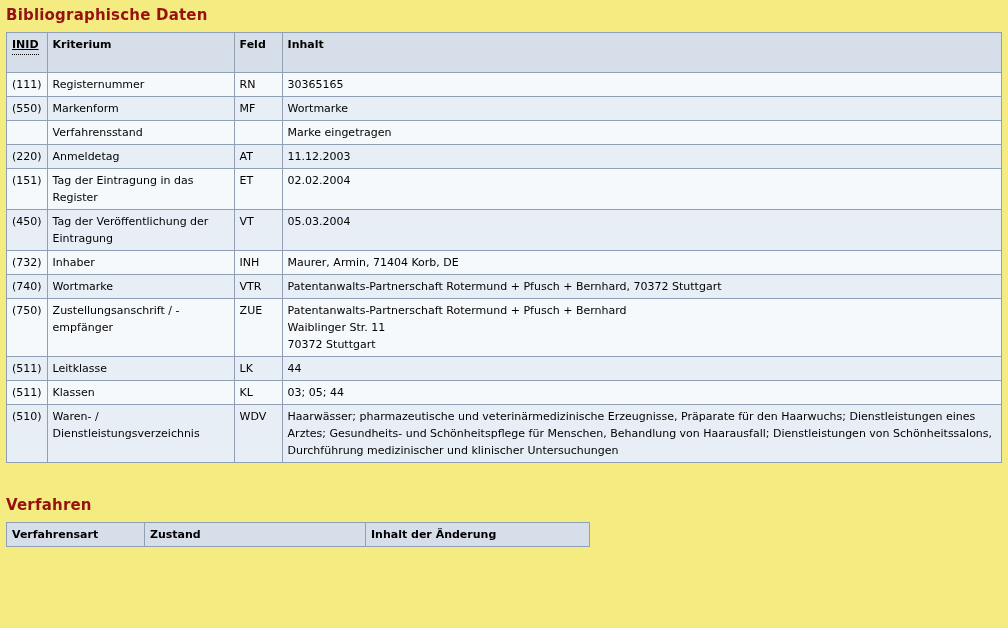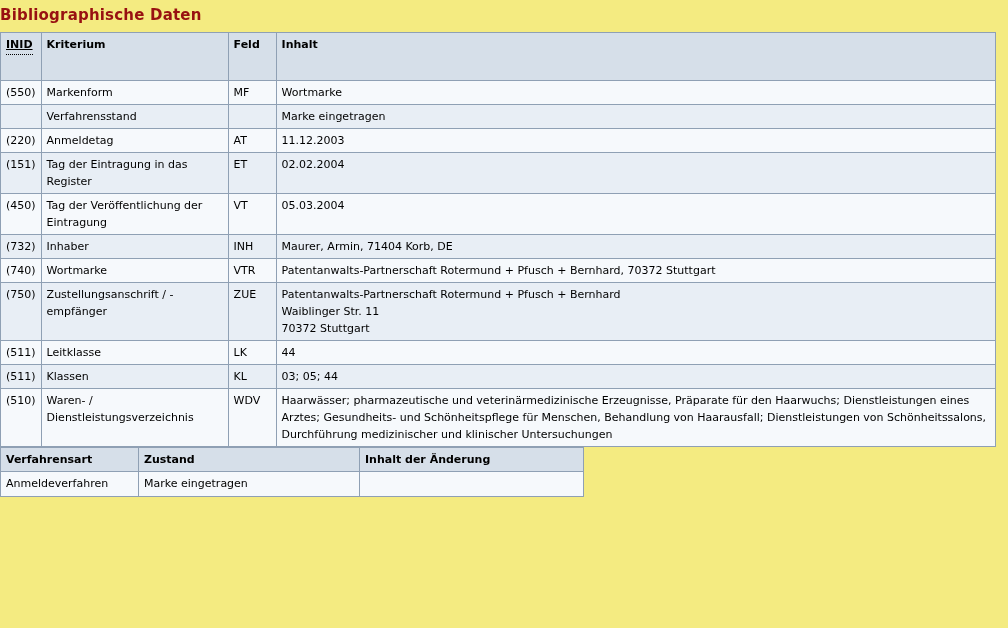--- a/index.html
+++ b/index.html
@@ -6,21 +6,21 @@
   html, body {
     margin: 0;
     padding: 0;
     width: 1008px;
     height: 628px;
     background: #F4EB81;
     font-family: "DejaVu Sans", "Liberation Sans", sans-serif;
     font-size: 11px;
     color: #000;
   }
-  .page { padding: 4px 0; }
+  .page { padding: 4px 6px; }
   .section-title {
     font-size: 15px;
     font-weight: bold;
     color: #981111;
     margin: 2px 0 8px 0;
     letter-spacing: 0.2px;
   }
   .section-title.second { margin-top: 33px; }
   table.grid {
     border-collapse: collapse;
@@ -32,21 +32,21 @@
     text-align: left;
     vertical-align: top;
     line-height: 17px;
     font-size: 11px;
   }
   table.grid th {
     background: #D6DFE9;
     font-weight: bold;
   }
   table.biblio { width: 996px; }
-  table.biblio th { height: 48px; }
+  table.biblio th { height: 40px; }
   th.v-bottom { vertical-align: bottom; }
   th.v-top { vertical-align: top; }
   table.biblio col.c-inid { width: 40px; }
   table.biblio col.c-krit { width: 187px; }
   table.biblio col.c-feld { width: 48px; }
   tbody tr:nth-child(odd) td { background: #F6F9FC; }
   tbody tr:nth-child(even) td { background: #E8EEF5; }
   .inid-link {
     font-weight: bold;
     color: #000;
@@ -78,20 +78,26 @@
     </colgroup>
     <thead>
       <tr>
         <th class="v-bottom"><span class="inid-link">INID</span></th>
         <th class="v-top">Kriterium</th>
         <th class="v-bottom">Feld</th>
         <th class="v-top">Inhalt</th>
       </tr>
     </thead>
     <tbody>
+      <tr>
+        <td>(111)</td>
+        <td>Registernummer</td>
+        <td>RN</td>
+        <td>30365165</td>
+      </tr>
       <tr>
         <td>(550)</td>
         <td>Markenform</td>
         <td>MF</td>
         <td>Wortmarke</td>
       </tr>
       <tr>
         <td></td>
         <td>Verfahrensstand</td>
         <td></td>
@@ -151,36 +157,32 @@
       </tr>
       <tr>
         <td>(510)</td>
         <td>Waren- / Dienstleistungsverzeichnis</td>
         <td>WDV</td>
         <td>Haarwässer; pharmazeutische und veterinärmedizinische Erzeugnisse, Präparate für den Haarwuchs; Dienstleistungen eines Arztes; Gesundheits- und Schönheitspflege für Menschen, Behandlung von Haarausfall; Dienstleistungen von Schönheitssalons, Durchführung medizinischer und klinischer Untersuchungen</td>
       </tr>
     </tbody>
   </table>
 
+  <div class="section-title second">Verfahren</div>
 
   <table class="grid verfahren">
     <colgroup>
       <col class="c-art">
         <col class="c-zustand">
         <col>
     </colgroup>
     <thead>
       <tr>
         <th>Verfahrensart</th>
         <th>Zustand</th>
         <th>Inhalt der Änderung</th>
       </tr>
     </thead>
     <tbody>
-      <tr>
-        <td>Anmeldeverfahren</td>
-        <td>Marke eingetragen</td>
-        <td></td>
-      </tr>
     </tbody>
   </table>
 
 </div>
 
 </body></html>

